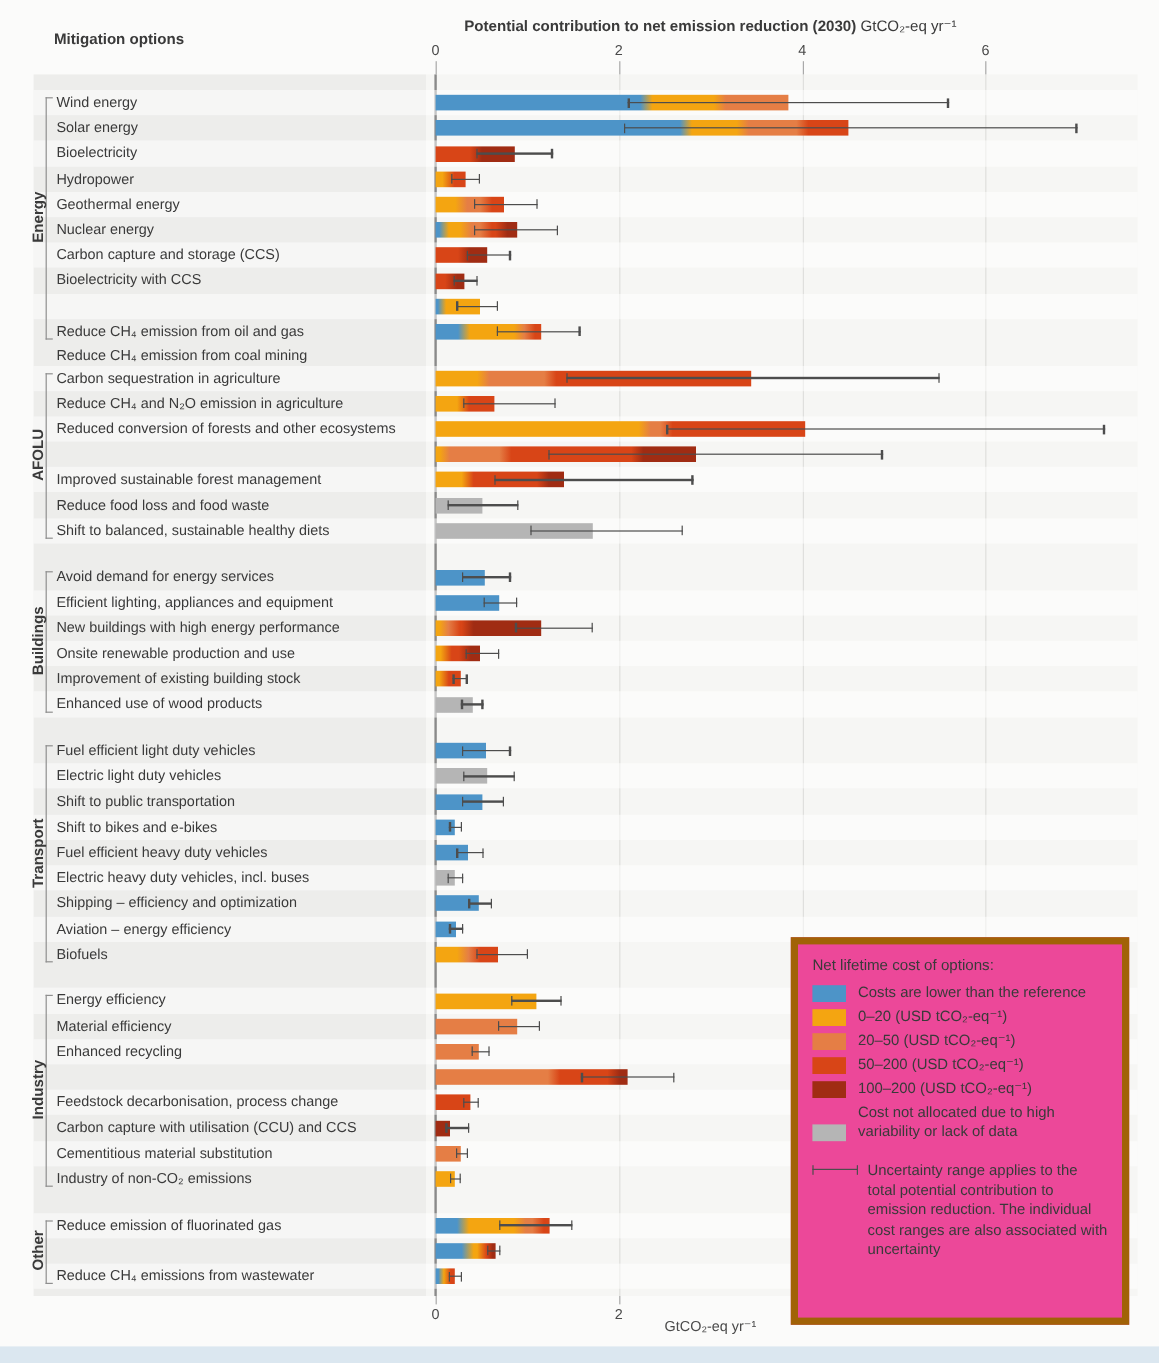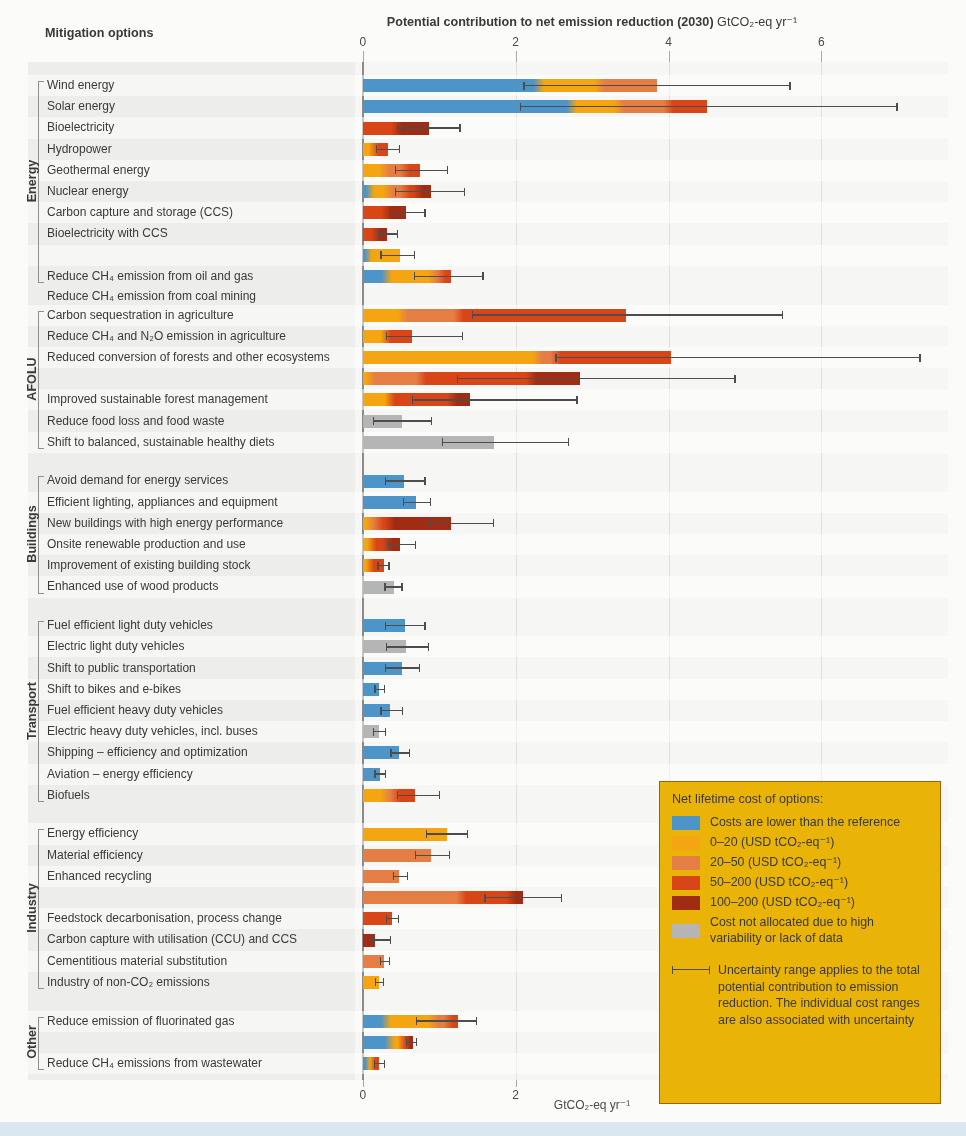--- a/index.html
+++ b/index.html
@@ -22,25 +22,25 @@
   #mitigation-options-label{left:45px;top:26px;font-size:12.6px;font-weight:bold;}
   #bottom-axis-caption{top:1098px;font-size:12px;color:#4a4a4a;transform:translateX(-50%);}
   #bottom-strip{left:0;top:1122px;width:966px;height:14px;background:#dbe7f0;}
   .section-bracket{width:5px;border-left:1.2px solid #8f8f8f;border-top:1.2px solid #8f8f8f;border-bottom:1.2px solid #8f8f8f;}
   .section-label{font-size:12.6px;font-weight:bold;color:#3a3a3a;transform:translate(-50%,-50%) rotate(-90deg);white-space:nowrap;}
   .row-label{font-size:12px;white-space:nowrap;line-height:21.2px;left:47px;}
   .bar{height:13px;}
   .err-line{height:1.3px;background:#4d4d4d;}
   .err-cap{width:1.3px;height:8px;background:#4d4d4d;}
   #legend-box{
-    left:659px;top:781px;width:282px;height:323px;background:#eab308;
-    border:1px solid #a16207;box-sizing:border-box;padding:10px 12px;z-index:5;
+    left:659px;top:781px;width:282px;height:323px;background:#ec4899;
+    border:6px solid #a16207;box-sizing:border-box;padding:10px 12px;z-index:5;
   }
   #legend-title{font-size:12.6px;margin-bottom:8px;}
-  .legend-entry{display:flex;align-items:center;margin-bottom:4px;}
+  .legend-entry{display:flex;align-items:flex-end;margin-bottom:4px;}
   .legend-swatch{width:28px;height:14px;flex:0 0 28px;margin-right:10px;margin-top:1px;}
   .legend-text{font-size:12.4px;line-height:16px;}
   #legend-note{display:flex;margin-top:16px;}
   #note-icon{flex:0 0 38px;position:relative;height:16px;margin-right:8px;}
   #note-icon .err-line{position:absolute;left:0;top:7px;width:38px;}
   #note-icon .err-cap{position:absolute;top:4px;}
   #note-text{font-size:12.4px;line-height:16.5px;}
 </style>
 </head>
 <body>

